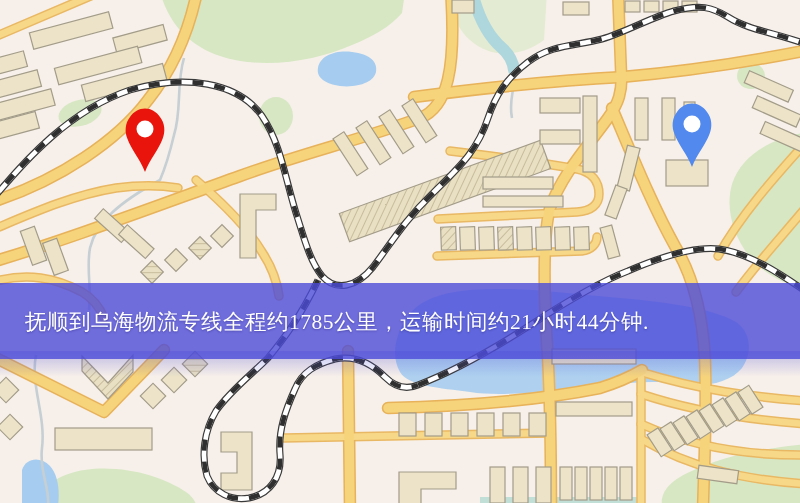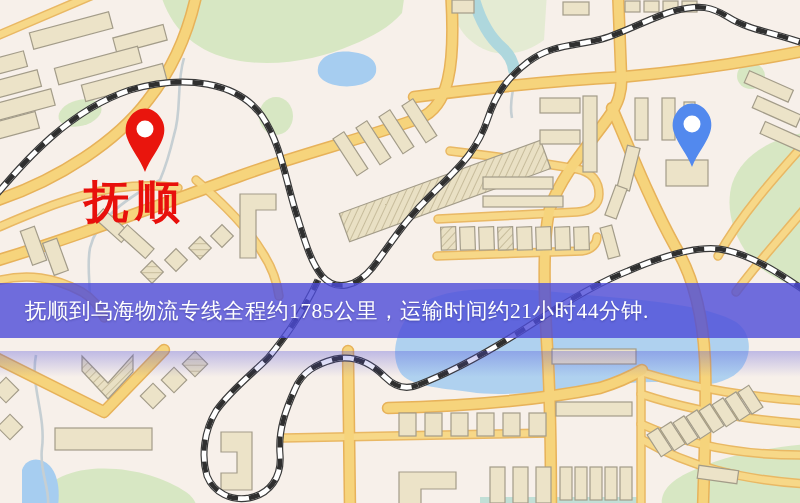--- a/index.html
+++ b/index.html
@@ -15,21 +15,21 @@
   .ra{fill:none;stroke:#3a3a3a;stroke-width:7;}
   .rb{fill:none;stroke:#ffffff;stroke-width:4.6;}
   .rc{fill:none;stroke:#2f2f2f;stroke-width:4.6;stroke-dasharray:11 11;}
   
   .bld{fill:#ece3c8;stroke:#a39c89;stroke-width:1.2;}
   .bldh{fill:url(#hatch);stroke:#a39c89;stroke-width:1.2;}
   .park{fill:#d7e7c3;stroke:none;}
   .water{fill:#a6cdf0;stroke:none;}
   .stream{fill:none;stroke:#c6cfd3;stroke-width:2.6;}
   
-  .banner{position:absolute;left:0;top:283px;width:800px;height:55px;
+  .banner{position:absolute;left:0;top:283px;width:800px;height:76px;
           background:rgba(76,75,216,0.80);z-index:3;display:flex;align-items:center;}
   .banner-text{color:#fff;font-size:21.5px;letter-spacing:0.5px;padding-left:25px;
                white-space:nowrap;text-shadow:0 1px 2px rgba(40,40,120,.45);}
   .banner-fade{position:absolute;left:0;top:351px;width:800px;height:26px;z-index:2;
                background:linear-gradient(rgba(76,75,216,0.33),rgba(76,75,216,0));}
   .pin{position:absolute;z-index:4;}
   .city-label{position:absolute;z-index:4;font-weight:700;line-height:1;white-space:nowrap;}
   .label-origin{left:84px;top:180px;font-size:45px;letter-spacing:6px;color:#e8100c;}
   .label-dest{left:644px;top:178px;font-size:44px;letter-spacing:3px;color:#2a2ad2;}
 </style>
@@ -264,15 +264,14 @@
 <svg class="pin" style="left:123px;top:108px;" width="44" height="66" viewBox="0 0 44 66">
   <path d="M22,64 C17,51 8,41 4.5,31 C1.5,24 2,15 7,9 C10.8,3.5 16,0.5 22,0.5 C28,0.5 33.2,3.5 37,9 C42,15 42.5,24 39.5,31 C36,41 27,51 22,64 Z" fill="#e9150d"></path>
   <circle cx="22" cy="21" r="8.5" fill="#ffffff"></circle>
 </svg>
 
 <svg class="pin" style="left:670px;top:103px;" width="44" height="66" viewBox="0 0 44 66">
   <path d="M22,64 C17,51 8,41 4.5,31 C1.5,24 2,15 7,9 C10.8,3.5 16,0.5 22,0.5 C28,0.5 33.2,3.5 37,9 C42,15 42.5,24 39.5,31 C36,41 27,51 22,64 Z" fill="#5289ee"></path>
   <circle cx="22" cy="21" r="8.5" fill="#ffffff"></circle>
 </svg>
 
-<div class="city-label label-origin">抚顺</div>
 
 </div>
 
 </body></html>

